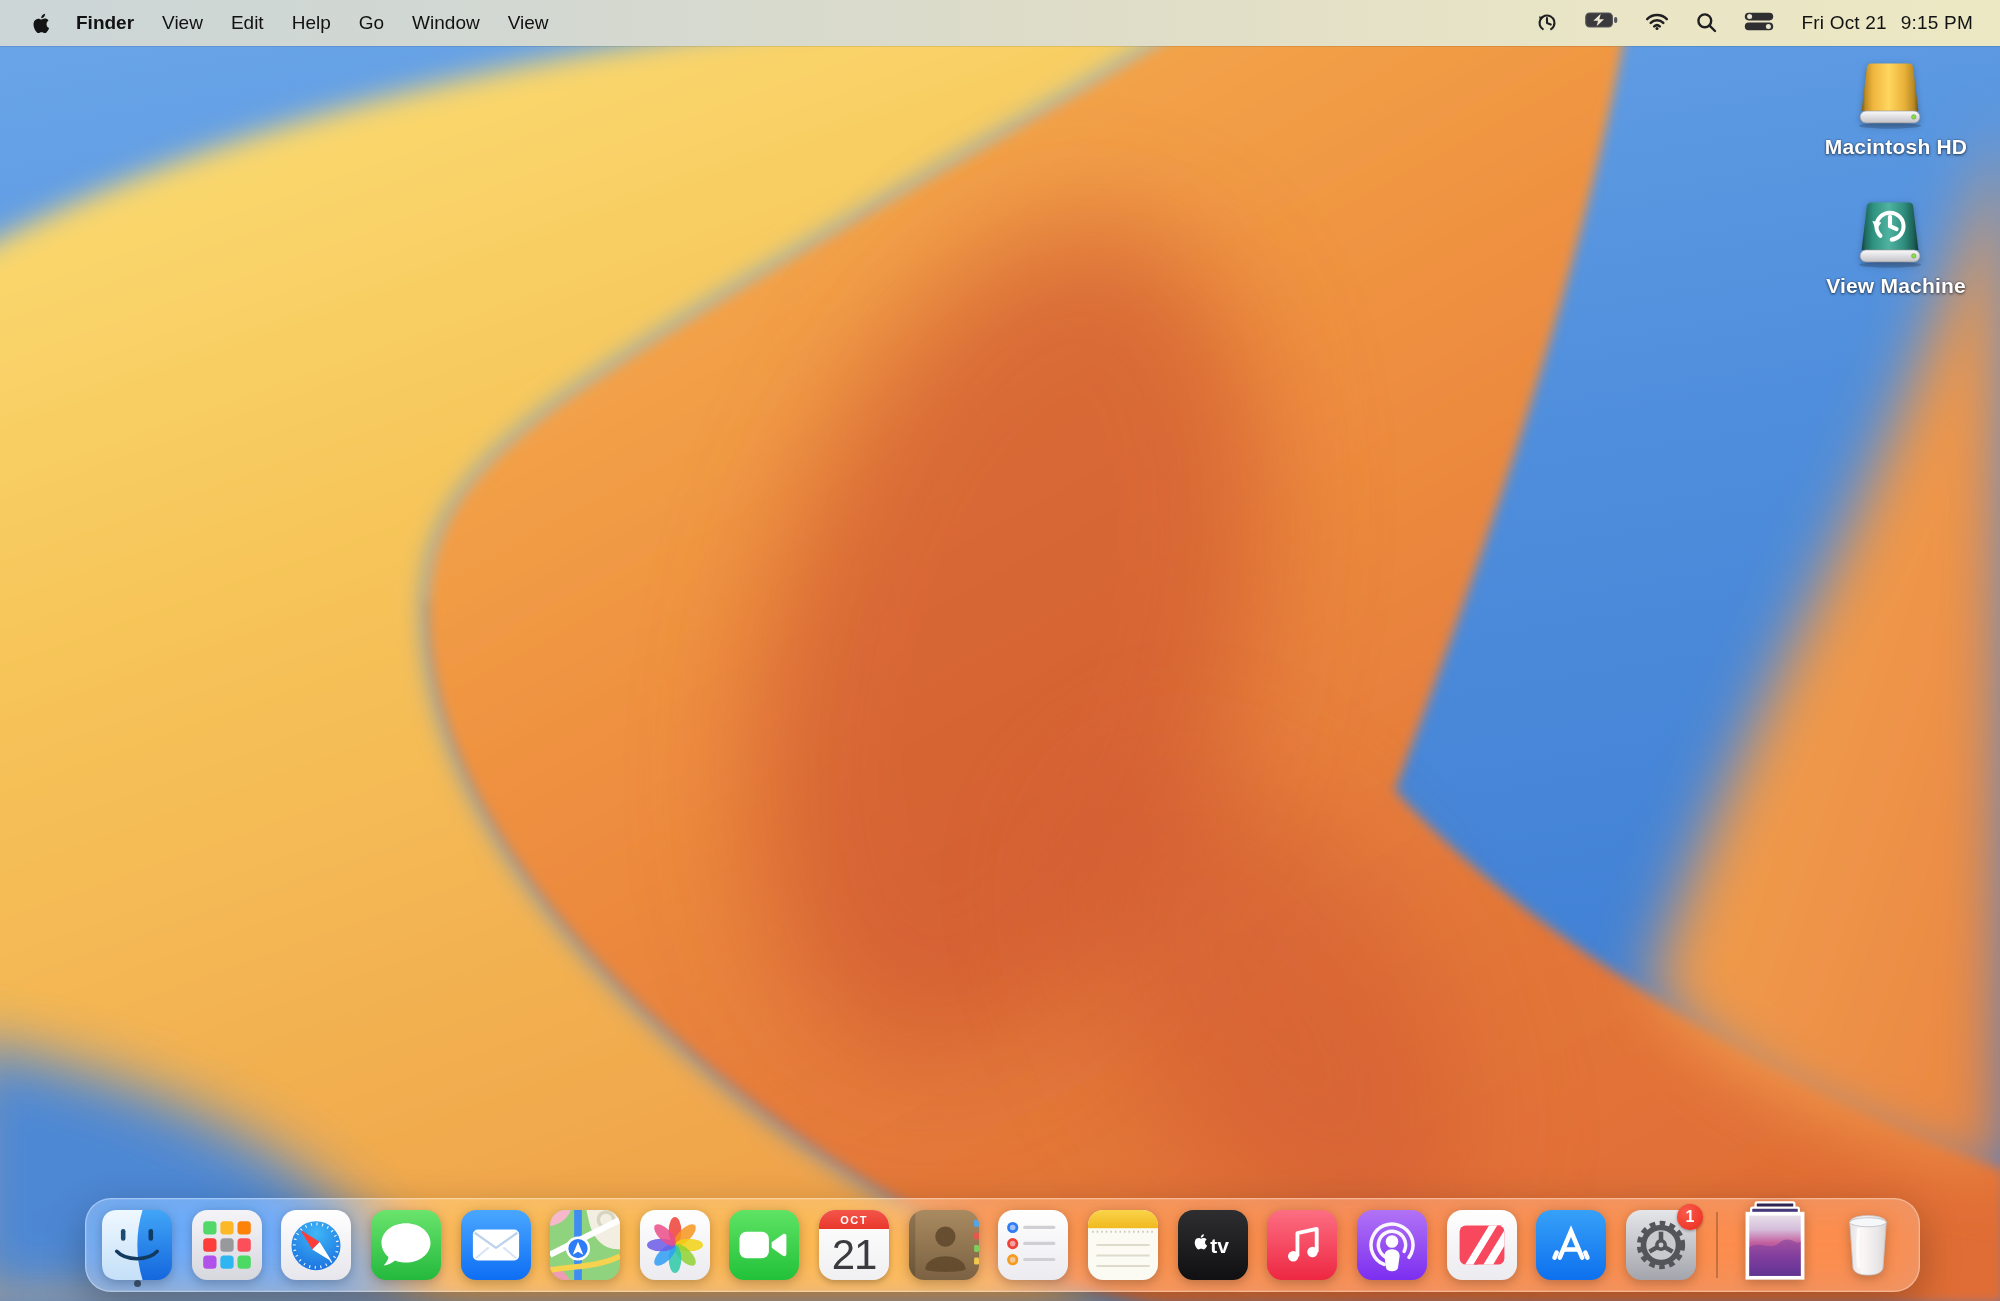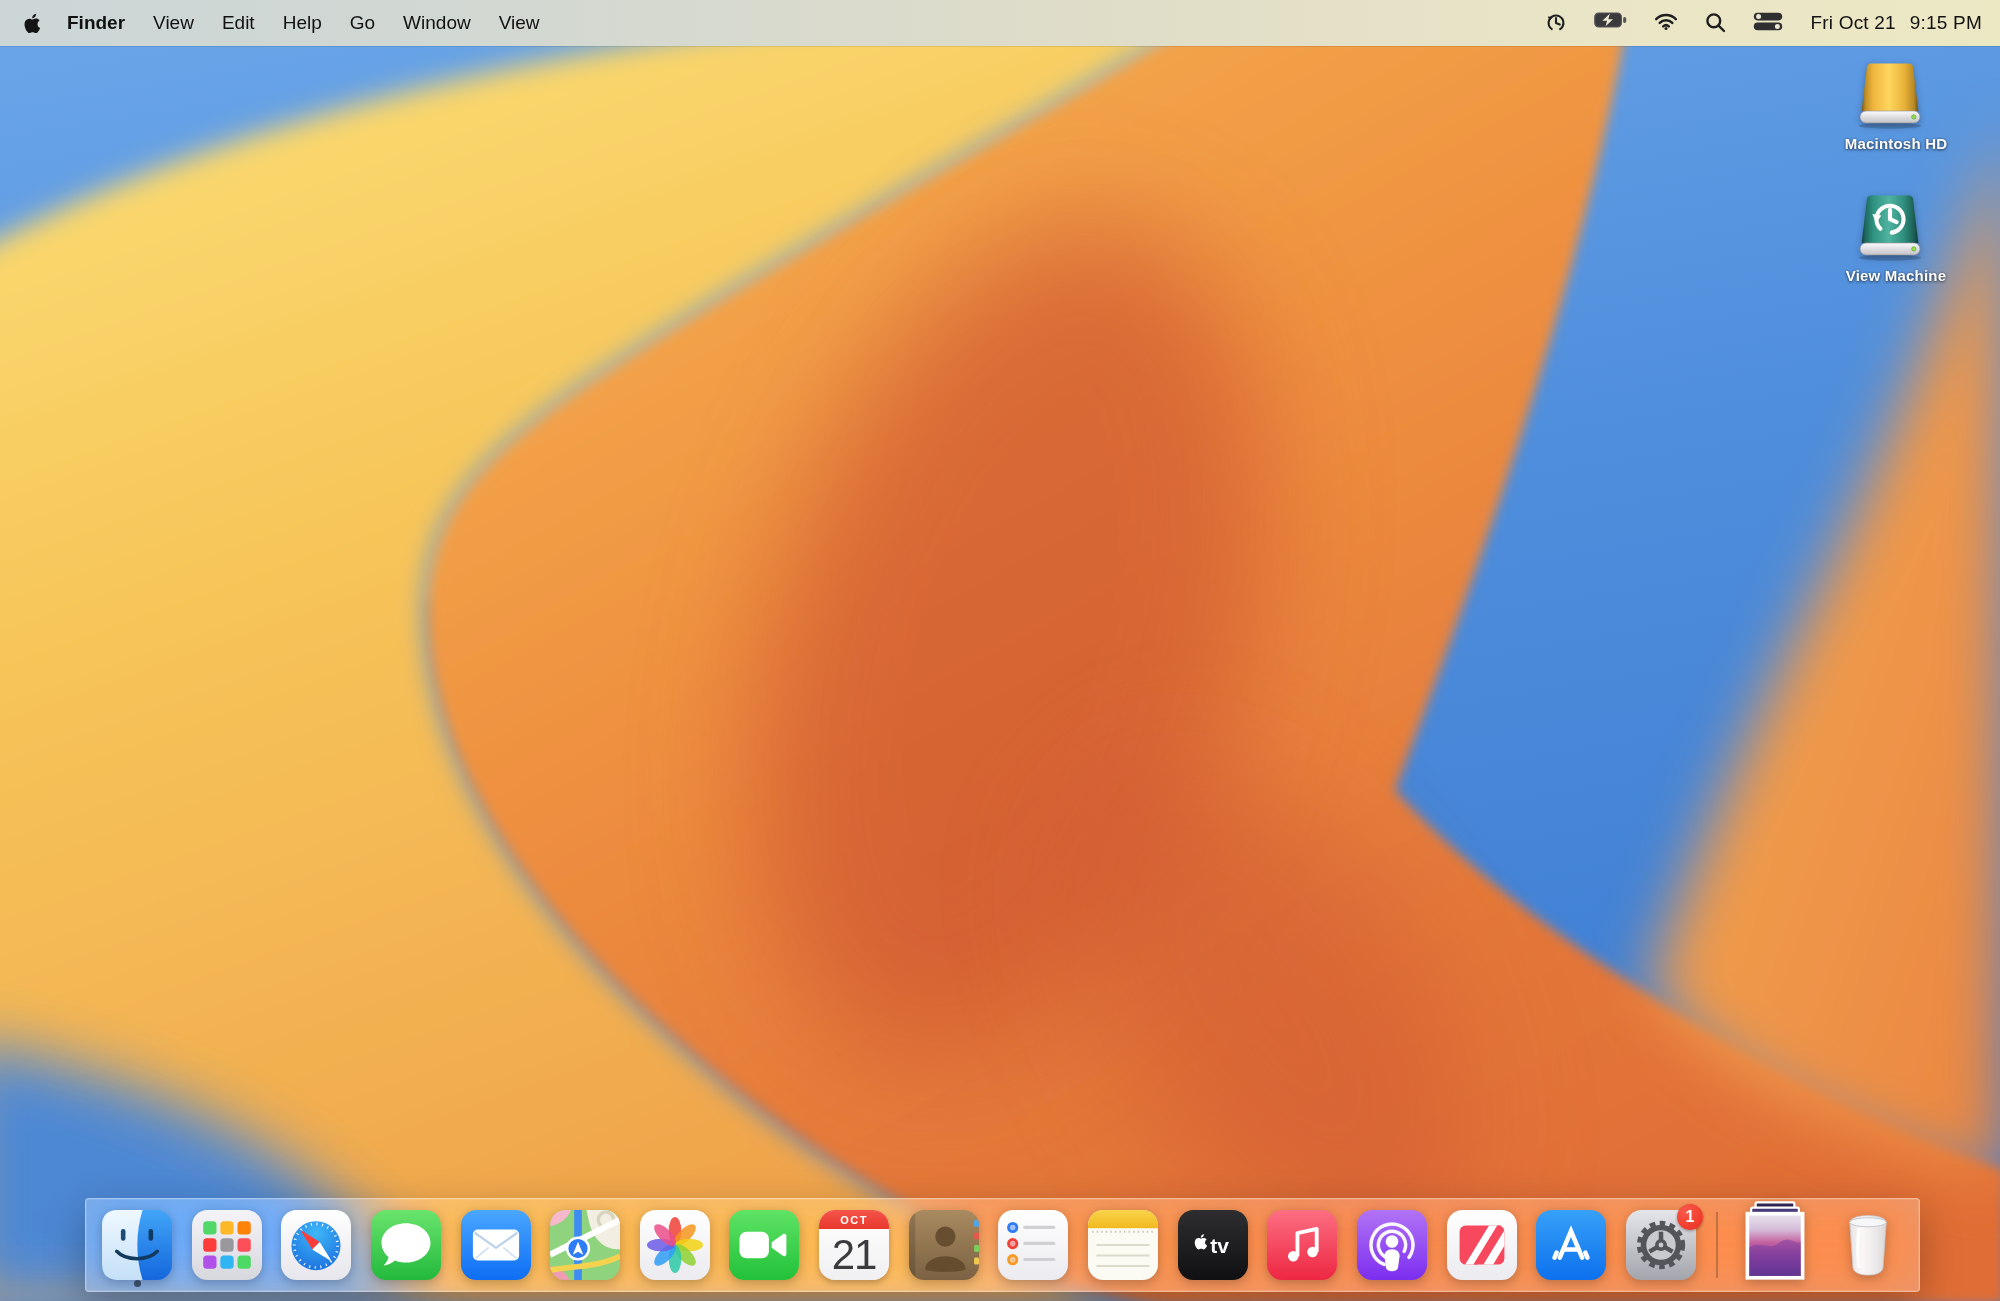--- a/index.html
+++ b/index.html
@@ -5,45 +5,45 @@
   * { margin:0; padding:0; box-sizing:border-box; }
   html,body { width:2000px; height:1301px; overflow:hidden; }
   body { font-family:"Liberation Sans", sans-serif; position:relative; background:#4f8edc; }
 
   
   .wallpaper { position:absolute; inset:0; width:2000px; height:1301px; }
 
   
   .menubar {
     position:absolute; top:0; left:0; width:2000px; height:46px;
-    display:flex; align-items:center; padding:0 18px;
+    display:flex; align-items:center; padding:0 27px;
     background:linear-gradient(90deg,#ccd6d7 0%,#d3d8d1 28%,#dfddc8 55%,#e9e5c6 80%,#ece8c4 100%);
     box-shadow:0 0.5px 0 rgba(0,0,0,0.18);
     font-size:19px; color:#121212; z-index:30;
   }
   .menu-left { display:flex; align-items:center; }
   .menu-item { padding:0 14px; height:46px; display:flex; align-items:center; cursor:default; }
   .menu-item.app-name { font-weight:700; }
   .apple-menu { padding:0 12px 0 4px; display:flex; align-items:center; }
   .menu-right { margin-left:auto; display:flex; align-items:flex-start; gap:27px; }
   .status-icon { display:flex; align-items:center; }
   .clock { display:flex; gap:14px; font-size:19px; font-weight:500; letter-spacing:0.2px; }
 
   
   .desktop-icons { position:absolute; top:60px; right:22px; width:176px;
     display:flex; flex-direction:column; gap:40px; align-items:center; z-index:10; }
   .desk-icon { display:flex; flex-direction:column; align-items:center; width:176px; cursor:default; }
   .desk-icon svg { filter:drop-shadow(0 2px 3px rgba(0,0,0,0.28)); }
-  .desk-label { margin-top:5px; font-size:15px; font-weight:700; color:#ffffff;
+  .desk-label { margin-top:5px; font-size:21px; font-weight:700; color:#ffffff;
     text-shadow:0 1px 3px rgba(0,0,0,0.6), 0 0 2px rgba(0,0,0,0.35); letter-spacing:0.2px;padding-left:12px; }
 
   
   .dock {
     position:absolute; left:85px; bottom:9px; width:1835px; height:94px;
-    border-radius:4px;
+    border-radius:26px;
     background:rgba(250,250,252,0.30);
     backdrop-filter:blur(26px) saturate(170%);
     -webkit-backdrop-filter:blur(26px) saturate(170%);
     border:1px solid rgba(255,255,255,0.34);
     box-shadow:0 14px 40px rgba(0,0,0,0.28), inset 0 0 0 0.5px rgba(255,255,255,0.2);
     display:flex; align-items:center; justify-content:space-between;
     padding:0 16px; z-index:20;
   }
   .dock-item { position:relative; width:70px; height:70px; flex:0 0 auto; cursor:default; }
   .dock-item > svg.appicon { width:70px; height:70px; display:block;

